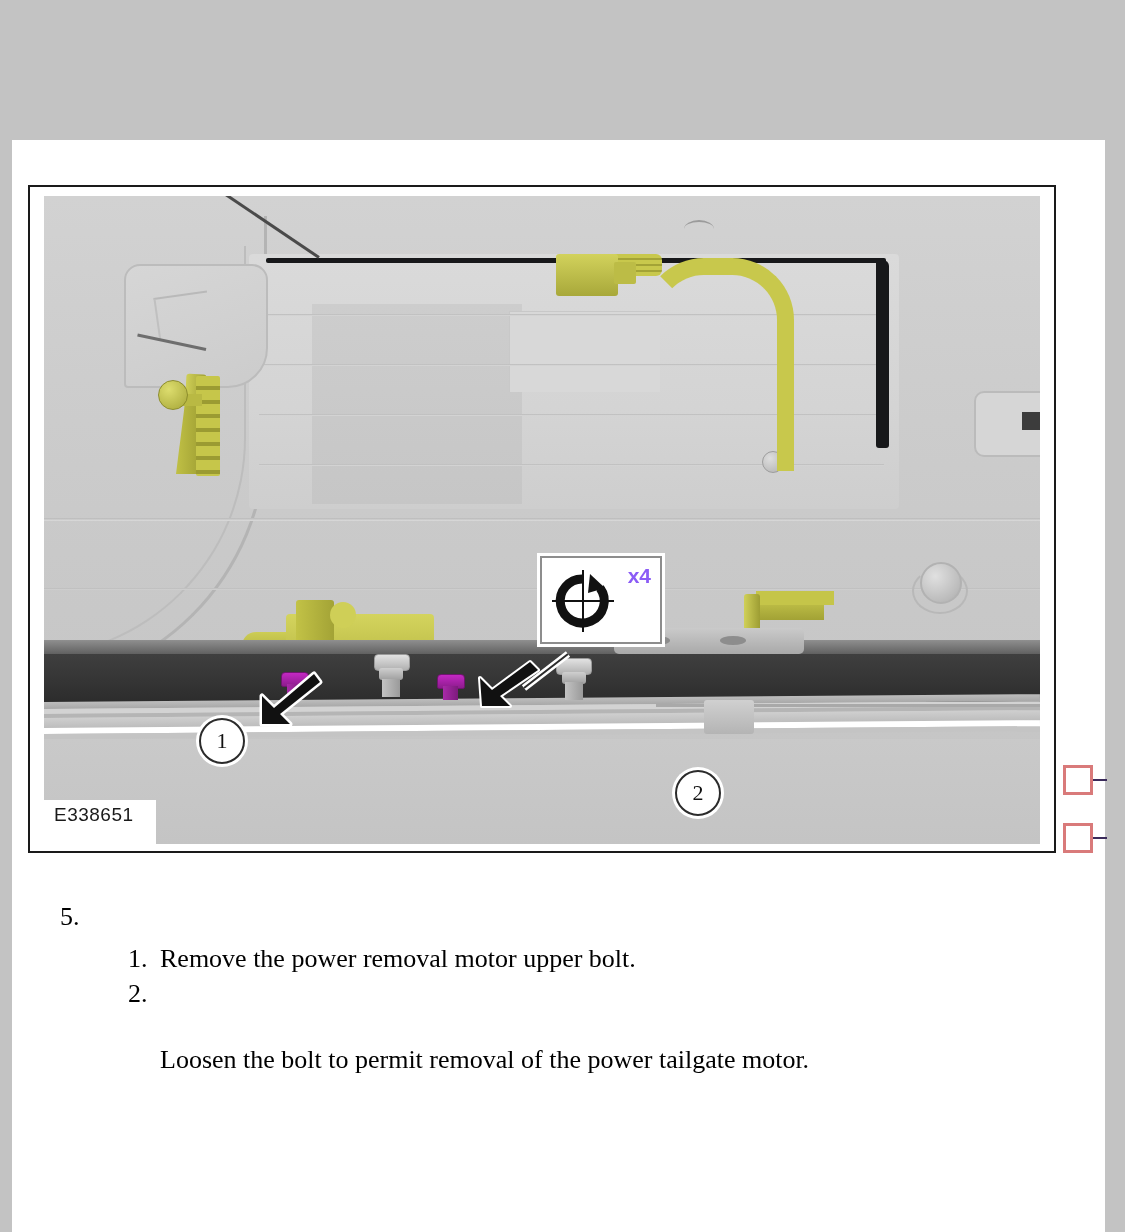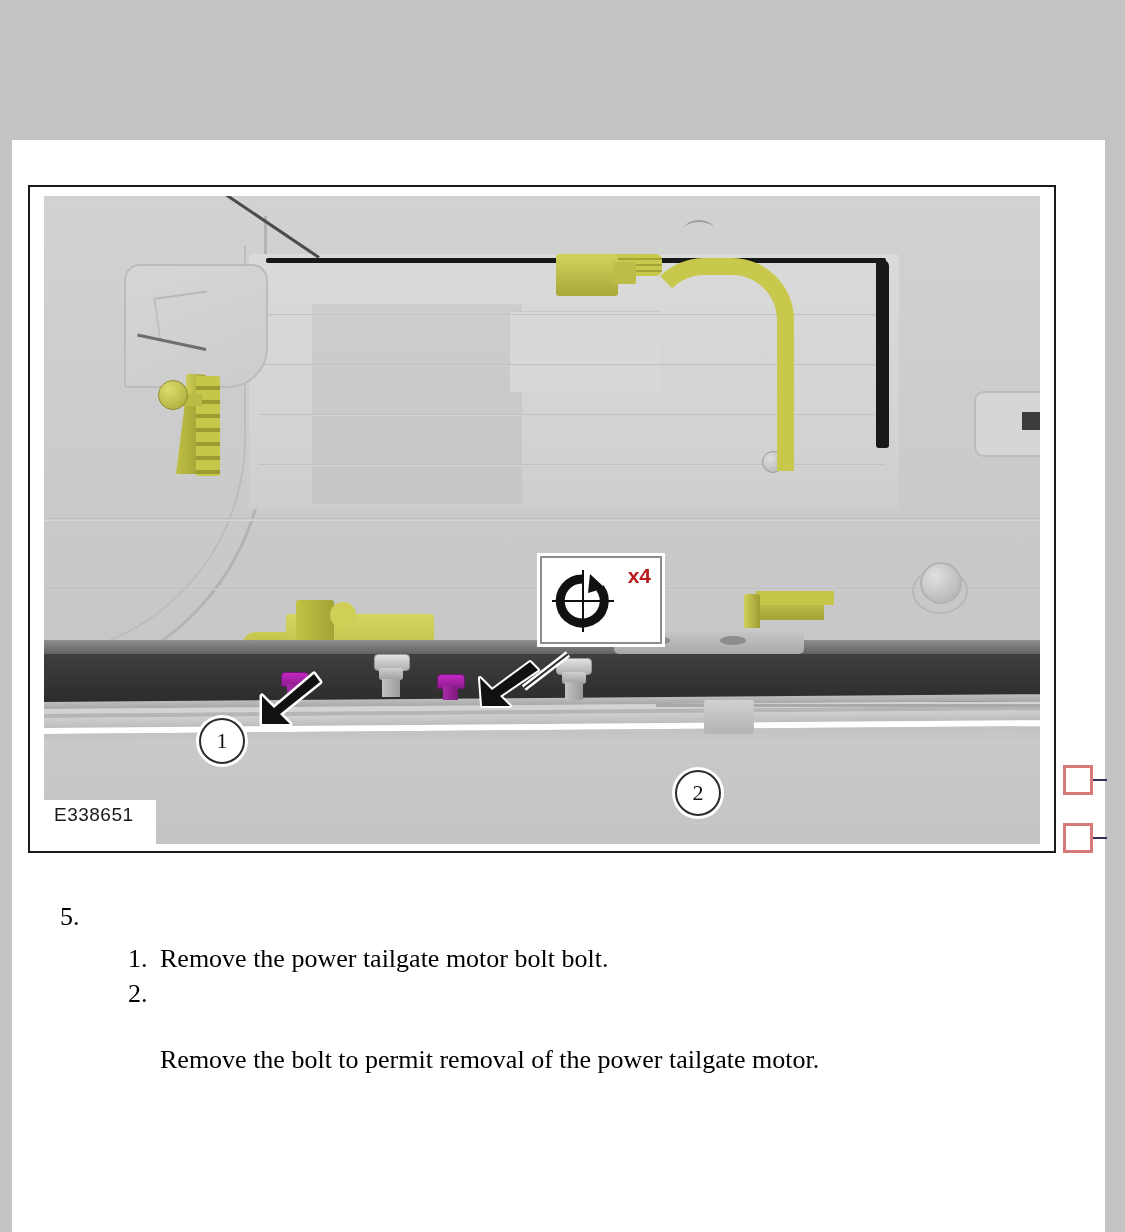--- a/index.html
+++ b/index.html
@@ -423,21 +423,21 @@
     background: #ffffff;
     border: 2px solid #8d8d8d;
     box-shadow: 0 0 0 3px #ffffff;
   }
   .x4-label {
     position: absolute;
     right: 9px; top: 6px;
     font-family: "Liberation Sans", sans-serif;
     font-weight: bold;
     font-size: 21px;
-    color: #b91c1c;
+    color: #8b5cf6;
   }
   .rot-svg { position: absolute; left: 8px; top: 10px; }
 
   .arrow-svg { position: absolute; }
   #arrow-1 { left: 196px; top: 470px; }
   #arrow-2 { left: 428px; top: 452px; }
 
   
   #enumber {
     position: absolute;
@@ -640,30 +640,30 @@
     </div>
   </div>
 
   <div id="step-block">
     <div id="step-number">5.</div>
 
     <div id="substeps">
 
       <div class="substep">
         <span class="substep-num">1.</span>
-        <span class="substep-text">Remove the power tailgate motor bolt bolt.</span>
+        <span class="substep-text">Remove the power removal motor upper bolt.</span>
       </div>
 
       <div class="substep">
         <span class="substep-num">2.</span>
       </div>
 
     </div>
 
-    <div id="closing-text">Remove the bolt to permit removal of the power tailgate motor.</div>
+    <div id="closing-text">Loosen the bolt to permit removal of the power tailgate motor.</div>
   </div>
 
 </div>
 
 <div class="edge-square" id="edge-sq-1"></div>
 <div class="edge-tick" id="edge-tick-1"></div>
 <div class="edge-square" id="edge-sq-2"></div>
 <div class="edge-tick" id="edge-tick-2"></div>
 
 </body></html>

